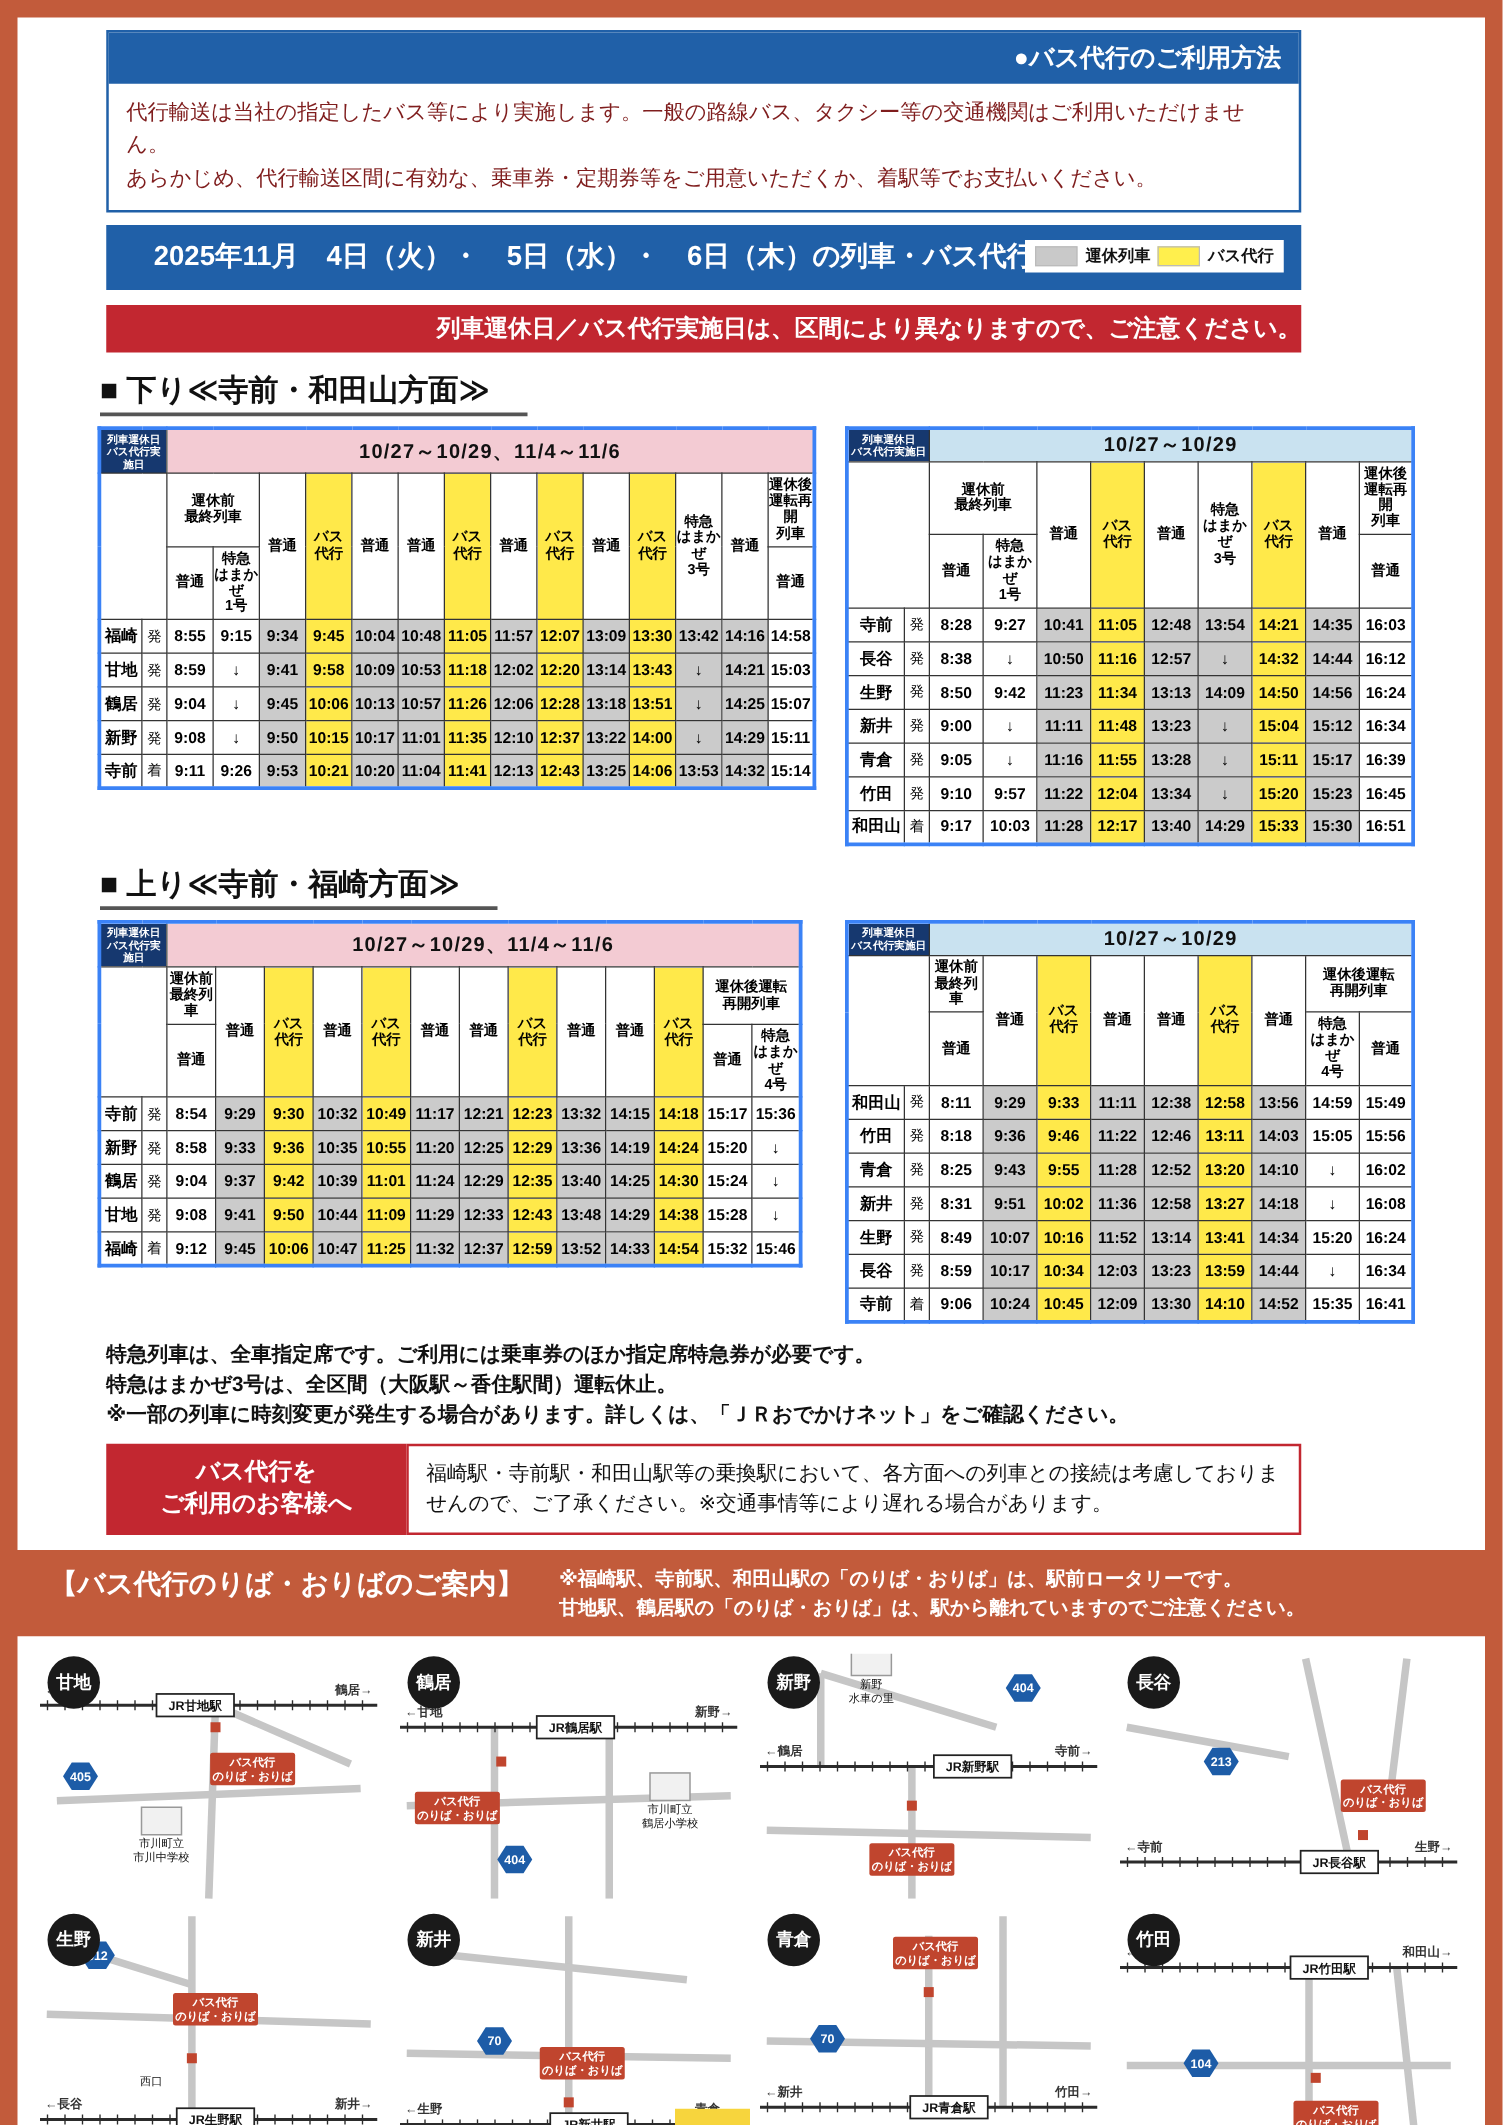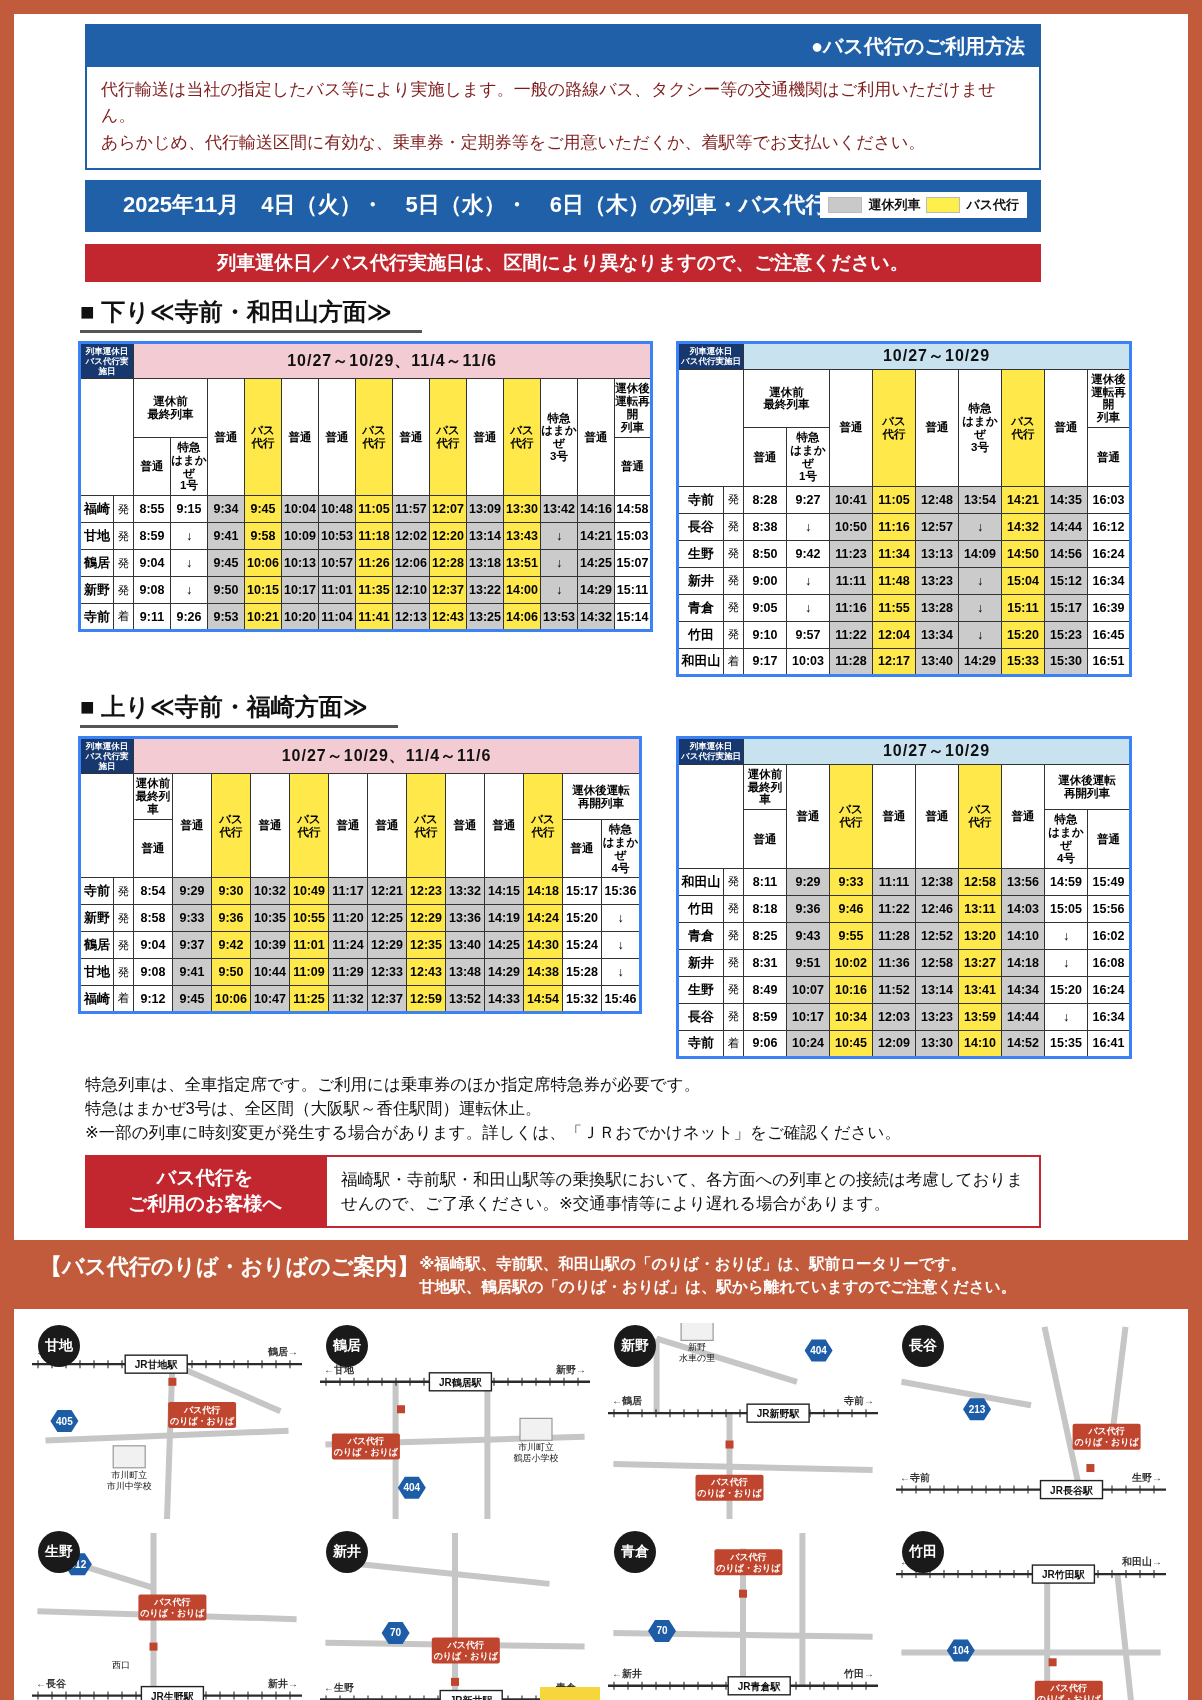--- a/index.html
+++ b/index.html
@@ -18,47 +18,47 @@
   .usage-heading { background: #2060A8; color: #fff; font-size: 20px; font-weight: bold; padding: 7px 14px; text-align: right; }
   .usage-body { font-size: 17px; line-height: 1.55; padding: 10px 14px 12px 14px; color: #7f1d1d; }
 
   .dates-box { position: relative; background: #2060A8; color: #fff; width: 956px; margin: 10px 0 0 7px; padding: 10px 16px 12px 16px; }
   .dates-box .d1, .dates-box .d2 { font-size: 22px; font-weight: bold; line-height: 1.35; }
   .legend { position: absolute; right: 14px; bottom: 14px; background: #fff; display: flex; align-items: center; gap: 6px; padding: 4px 8px; color: #111; font-size: 13px; font-weight: bold; }
   .sw { display: inline-block; width: 34px; height: 16px; border: 1px solid #bbb; }
   .sw-gray { background: #C9C9C9; }
   .sw-yellow { background: #FFEF4D; }
 
-  .warning-bar { background: #C22730; color: #fff; font-size: 19px; font-weight: bold; text-align: center; width: 956px; margin: 12px 0 0 7px; padding: 6px 0; }
+  .warning-bar { background: #C22730; color: #fff; font-size: 19px; font-weight: bold; text-align: right; width: 956px; margin: 12px 0 0 7px; padding: 6px 0; }
 
   .section-title { font-size: 24px; font-weight: bold; color: #111; margin: 14px 0 8px 2px; display: inline-block; border-bottom: 3px solid #555; padding-right: 30px; padding-bottom: 2px; display: table; }
 
   .tables-row { display: flex; justify-content: space-between; align-items: flex-start; width: 1054px; }
 
   
   table.tt { border-collapse: collapse; table-layout: fixed; background: #fff; border: 3px solid #3b82f6; }
   .tt td { border: 1px solid #333; text-align: center; vertical-align: middle; overflow: hidden; }
   .tt .corner { background: #16386F; color: #fff; font-size: 8.5px; line-height: 1.2; font-weight: bold; padding: 2px 1px; white-space: pre-line; }
   .tt .period { font-size: 16px; font-weight: bold; color: #111; letter-spacing: 1px; height: 27px; }
   .tt .blank { background: #fff; }
   .tt .hc { font-size: 11.5px; font-weight: bold; line-height: 1.12; padding: 3px 0; background: #fff; white-space: pre-line; }
   .tt .hc.y { background: #FFE94A; }
   .tt .st { font-size: 13px; font-weight: bold; background: #fff; }
   .tt .dp { font-size: 11.5px; background: #fff; }
   .tt .tc { font-size: 12.5px; font-weight: 600; height: 27px; }
   .tt .bgw { background: #fff; } .tt .bgg { background: #CBCBCB; } .tt .bgy { background: #FFE94A; }
 
-  .notes { font-size: 16.5px; color: #111; line-height: 1.45; margin: 14px 0 0 7px; white-space: pre-line; }
+  .notes { font-size: 16.5px; color: #111; line-height: 1.45; margin: 14px 0 0 7px; white-space: pre-line; font-weight: bold; }
 
   .bus-notice { display: flex; width: 956px; margin: 10px 0 0 7px; align-items: stretch; }
   .bus-notice-label { background: #C22730; color: #fff; font-size: 19px; font-weight: bold; width: 240px; display: flex; align-items: center; justify-content: center; text-align: center; white-space: pre-line; line-height: 1.4; }
   .bus-notice-body { flex: 1; border: 2px solid #C22730; background: #fff; font-size: 16.5px; line-height: 1.5; padding: 10px 14px; color: #111; }
 
   
-  .maps-header { display: flex; align-items: flex-start; padding: 12px 30px 8px 26px; gap: 0; }
+  .maps-header { display: flex; align-items: flex-start; padding: 12px 30px 8px 26px; gap: 28px; }
   .maps-heading { color: #fff; font-size: 22px; font-weight: bold; white-space: nowrap; }
   .maps-header-notes { color: #fff; font-size: 15.5px; font-weight: bold; line-height: 1.5; white-space: pre-line; }
 
   .panel-maps { background: #fff; width: 1174px; margin-top: 2px; padding: 14px 18px 10px 18px; }
   .maps-grid { display: grid; grid-template-columns: repeat(4, 1fr); gap: 10px 14px; }
   .map-panel { position: relative; width: 270px; height: 196px; background: #fff; }
   .st-badge { position: absolute; left: 6px; top: 2px; width: 42px; height: 42px; border-radius: 50%; background: #1a1a1a; color: #fff; font-size: 14px; font-weight: bold; display: flex; align-items: center; justify-content: center; z-index: 2; }
   .map-panel svg { position: absolute; left: 0; top: 0; }
   .map-panel svg text { font-family: "Liberation Sans", "DejaVu Sans", sans-serif; }
 

